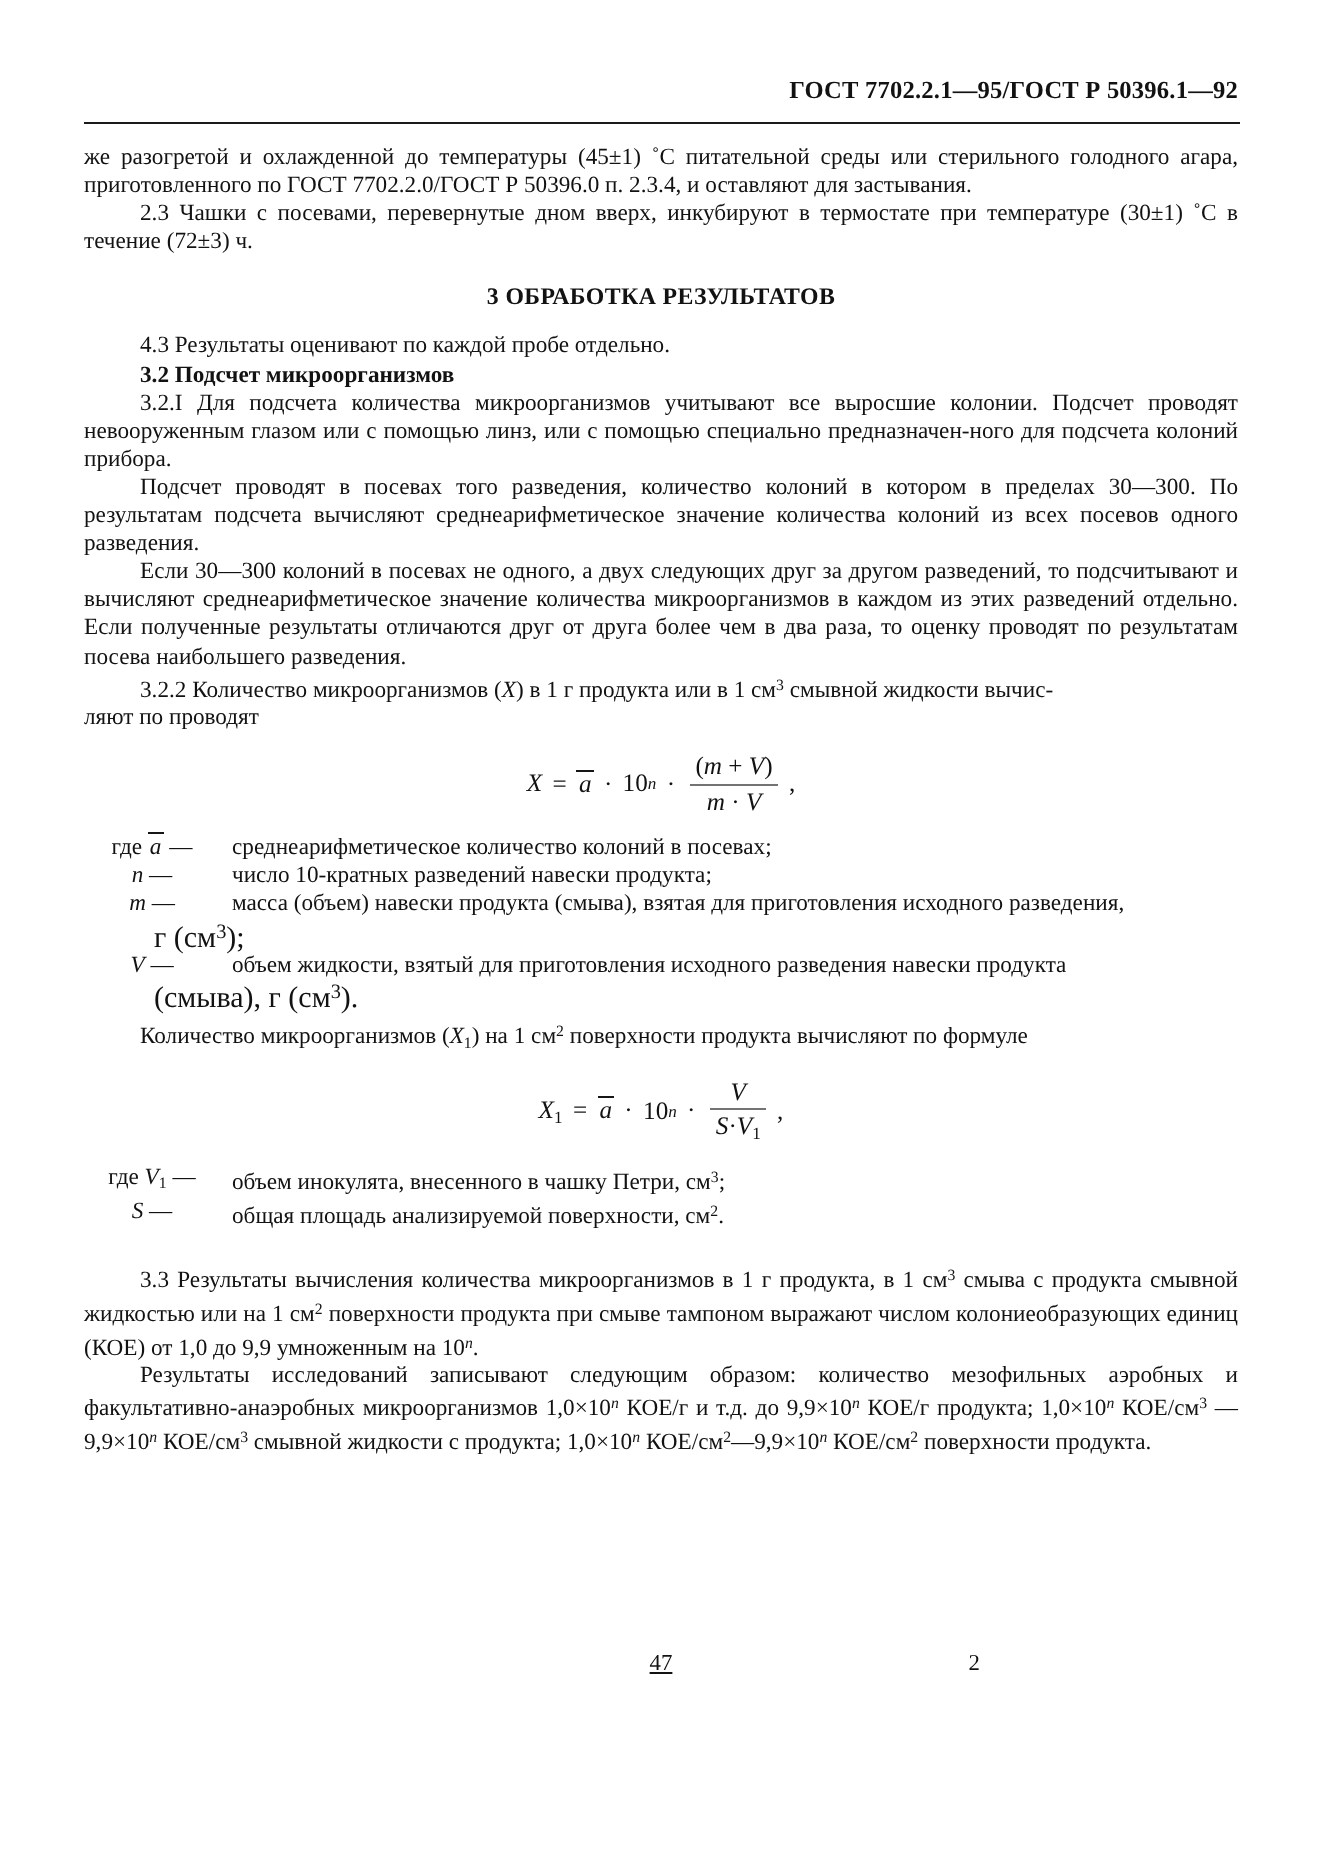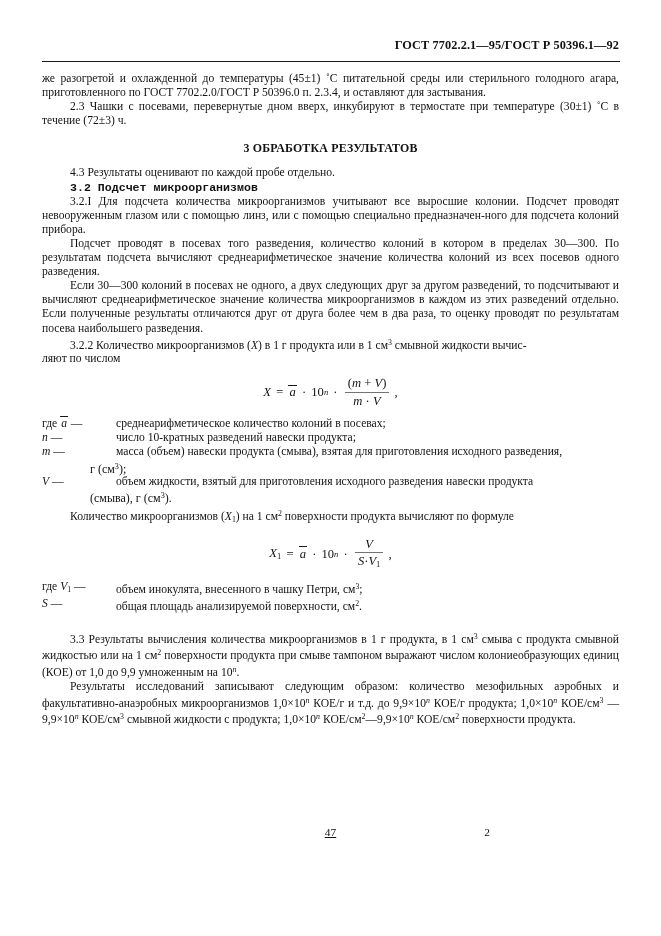--- a/index.html
+++ b/index.html
@@ -66,21 +66,20 @@
     font-size: 11.9px;
     margin-top: 13px;
     margin-bottom: 11px;
     letter-spacing: 0.2px;
   }
   .bold-head {
     font-weight: bold;
     text-indent: 28px;
     font-size: 11.6px;
     line-height: 14.1px;
-    font-family: Liberation Mono, monospace;
   }
   sub { font-size: 0.68em; vertical-align: -0.28em; }
   sup { font-size: 0.68em; vertical-align: 0.45em; }
   i { font-style: italic; }
 
   
   .formula {
     text-align: center;
     margin: 10px 0 9px 0;
     font-size: 12.6px;
@@ -124,32 +123,32 @@
     font-size: 11.6px;
     line-height: 14.1px;
   }
   .defrow {
     display: flex;
     align-items: flex-start;
   }
   .defrow .lead {
     width: 74px;
     flex: 0 0 74px;
-    text-align: left;
+    text-align: center;
     padding-right: 6px;
     box-sizing: border-box;
     white-space: nowrap;
   }
   .defrow .desc {
     flex: 1 1 auto;
     text-align: justify;
   }
   .defcont {
-    margin-left: 48px;
-    font-size: 12px;
+    margin-left: 35px;
+    font-size: 15px;
     line-height: 14.1px;
   }
 
   
   .footer-center {
     position: absolute;
     left: 0;
     top: 826px;
     width: 661px;
     text-align: center;
@@ -183,21 +182,21 @@
 
     <p class="bold-head">3.2  Подсчет микроорганизмов</p>
 
     <p class="ind">3.2.I  Для подсчета количества микроорганизмов учитывают все выросшие колонии. Подсчет проводят невооруженным глазом или с помощью линз, или с помощью специально предназначен-ного для подсчета колоний прибора.</p>
 
     <p class="ind">Подсчет проводят в посевах того разведения, количество колоний в котором в пределах 30—300. По результатам подсчета вычисляют среднеарифметическое значение количества колоний из всех посевов одного разведения.</p>
 
     <p class="ind">Если 30—300 колоний в посевах не одного, а двух следующих друг за другом разведений, то подсчитывают и вычисляют среднеарифметическое значение количества микроорганизмов в каждом из этих разведений отдельно. Если полученные результаты отличаются друг от друга более чем в два раза, то оценку проводят по результатам посева наибольшего разведения.</p>
 
     <p class="ind"><span>3.2.2  Количество микроорганизмов (</span><i>X</i><span>) в 1 г продукта или в 1 см</span><sup>3</sup><span> смывной жидкости вычис-</span></p>
-    <p class="noind">ляют по числом</p>
+    <p class="noind">ляют по проводят</p>
 
     <div class="formula">
       <span class="fml-inner">
         <i class="var">X</i>
         <span class="opdot">=</span>
         <span class="overbar">a</span>
         <span class="opdot">·</span>
         <span>10</span><sup><i>n</i></sup>
         <span class="opdot">·</span>
         <span class="frac">

